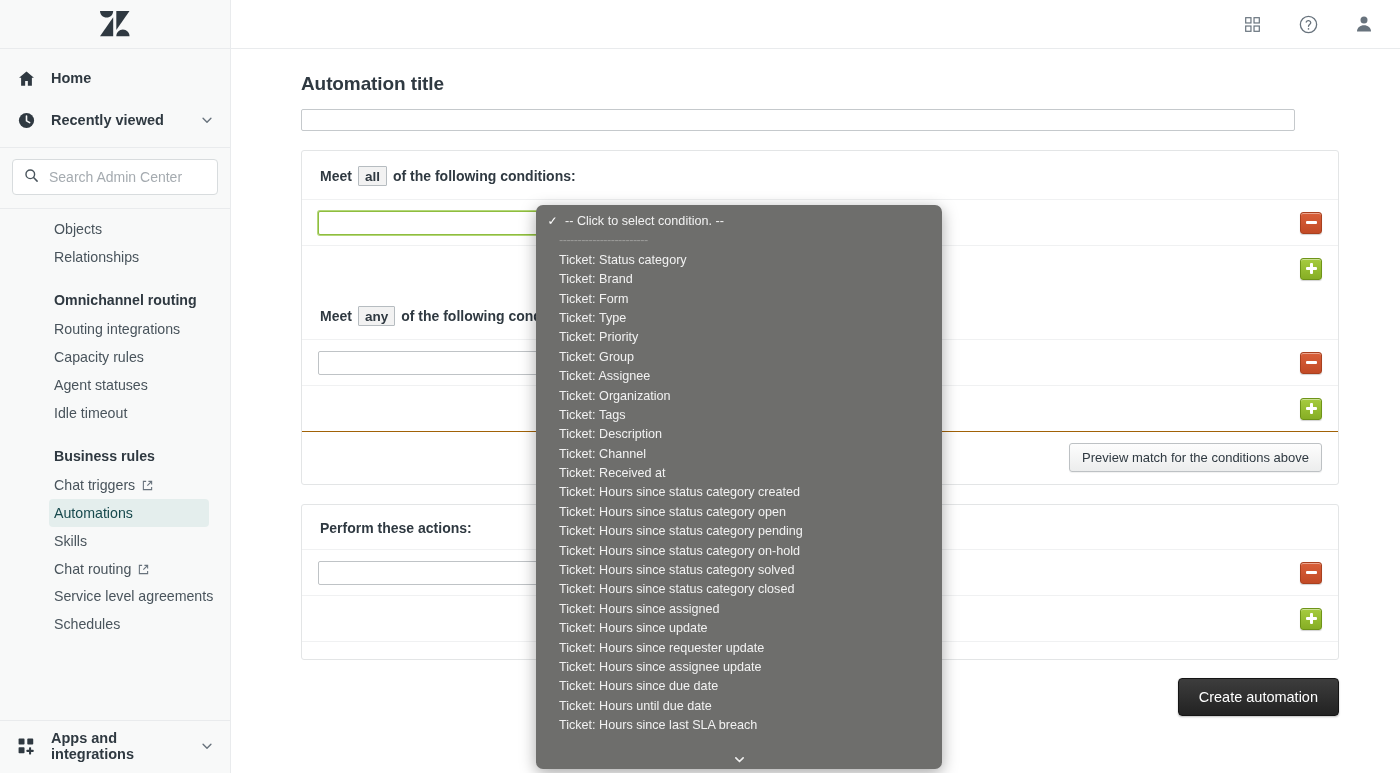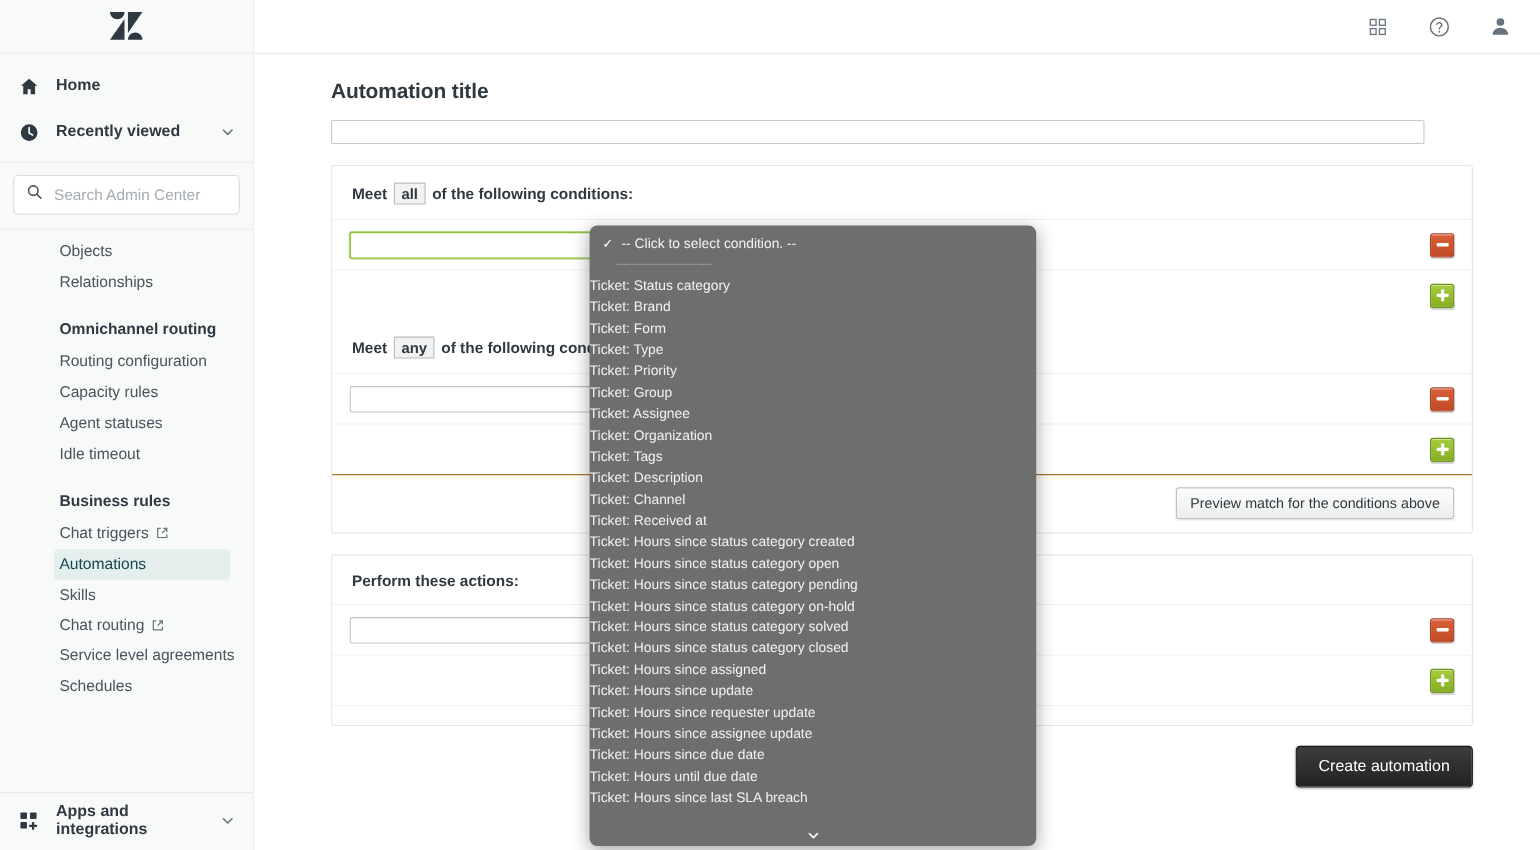--- a/index.html
+++ b/index.html
@@ -160,21 +160,21 @@
   .dropdown {
     position: absolute; left: 305px; top: 205px;
     width: 406px; height: 564px;
     background: #6e6e6c; border-radius: 7px;
     box-shadow: 0 4px 16px rgba(0,0,0,.35);
     padding: 7px 0 0 0; overflow: hidden; z-index: 90;
     font-size: 12.6px; color: #f2f2f2;
   }
   .dd-item {
     height: 19.4px; line-height: 19.4px;
-    white-space: nowrap; cursor: pointer;
+    padding-left: 23px; white-space: nowrap; cursor: pointer;
   }
   .dd-item.first { padding-left: 0; display: flex; align-items: center; gap: 6px; }
   .dd-check { width: 13px; margin-left: 10px; display: inline-block; text-align: center; color: #fff; font-size: 12px; }
   .dd-sep { height: 19.4px; line-height: 19.4px; padding-left: 23px; color: #9b9b99; letter-spacing: -0.5px; overflow: hidden; white-space: nowrap; }
   .dd-scroll {
     position: absolute; left: 0; right: 0; bottom: 2px; height: 16px;
     display: flex; align-items: center; justify-content: center;
   }
   .dd-scroll svg { width: 13px; height: 13px; color: #f0f0f0; }
 </style>
@@ -230,21 +230,21 @@
         <input type="text" placeholder="Search Admin Center" value="" style="">
       </div>
     </div>
 
 
     <div class="sub-list">
       <div class="sub-item"><span>Objects</span></div>
       <div class="sub-item"><span>Relationships</span></div>
 
       <div class="sub-head">Omnichannel routing</div>
-      <div class="sub-item"><span>Routing configuration</span></div>
+      <div class="sub-item"><span>Routing integrations</span></div>
       <div class="sub-item"><span>Capacity rules</span></div>
       <div class="sub-item"><span>Agent statuses</span></div>
       <div class="sub-item"><span>Idle timeout</span></div>
 
       <div class="sub-head">Business rules</div>
       <div class="sub-item">
         <span>Chat triggers</span>
         <span class="extlink">
           <svg viewBox="0 0 12 12" width="11" height="11" fill="none" stroke="#68737d" stroke-width="1.2">
               <path d="M4.5 1.5H1.5v9h9v-3"></path>

